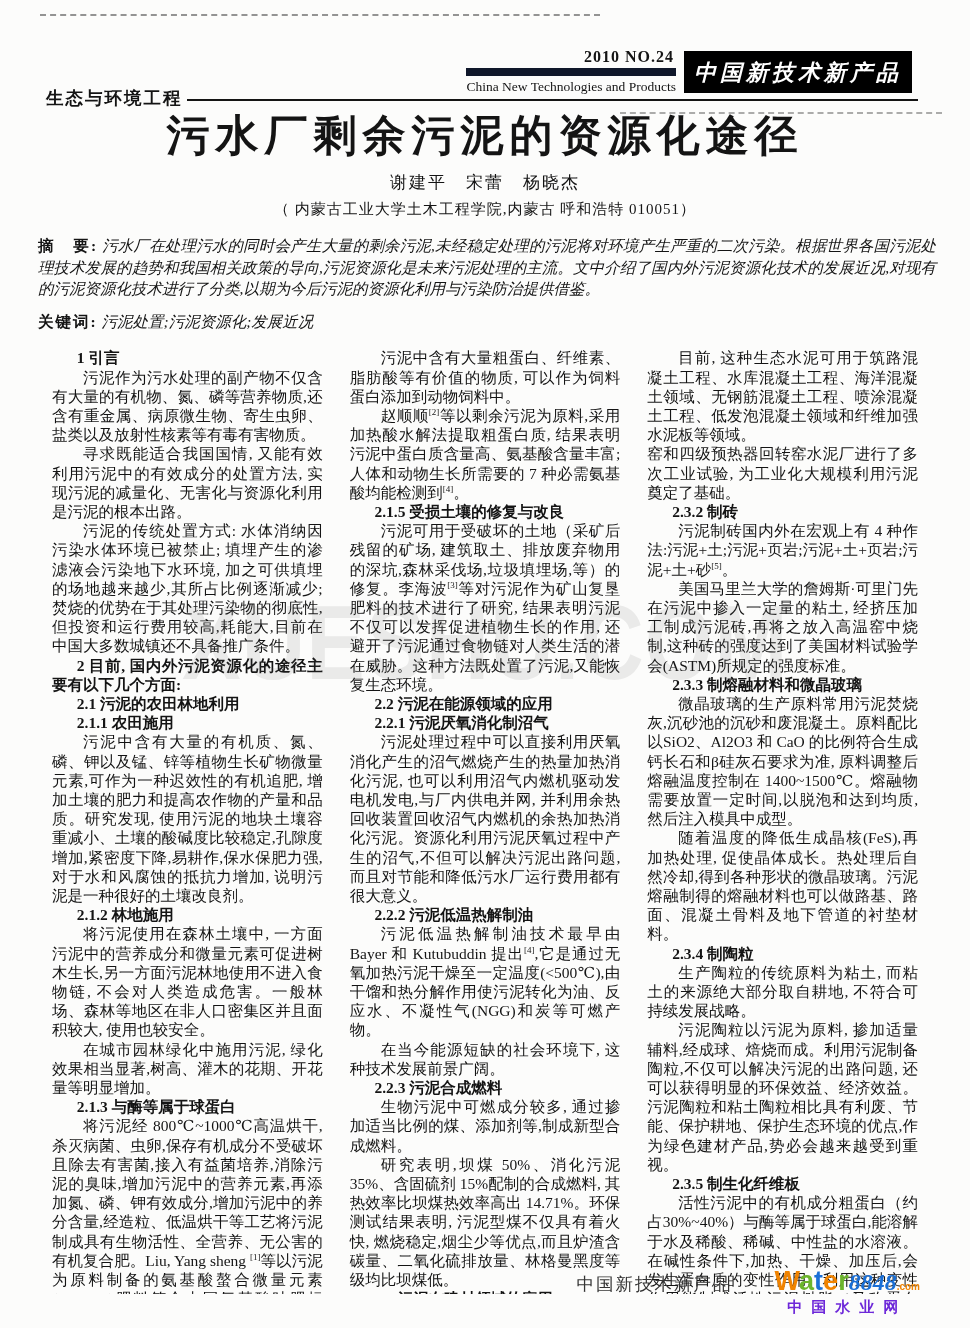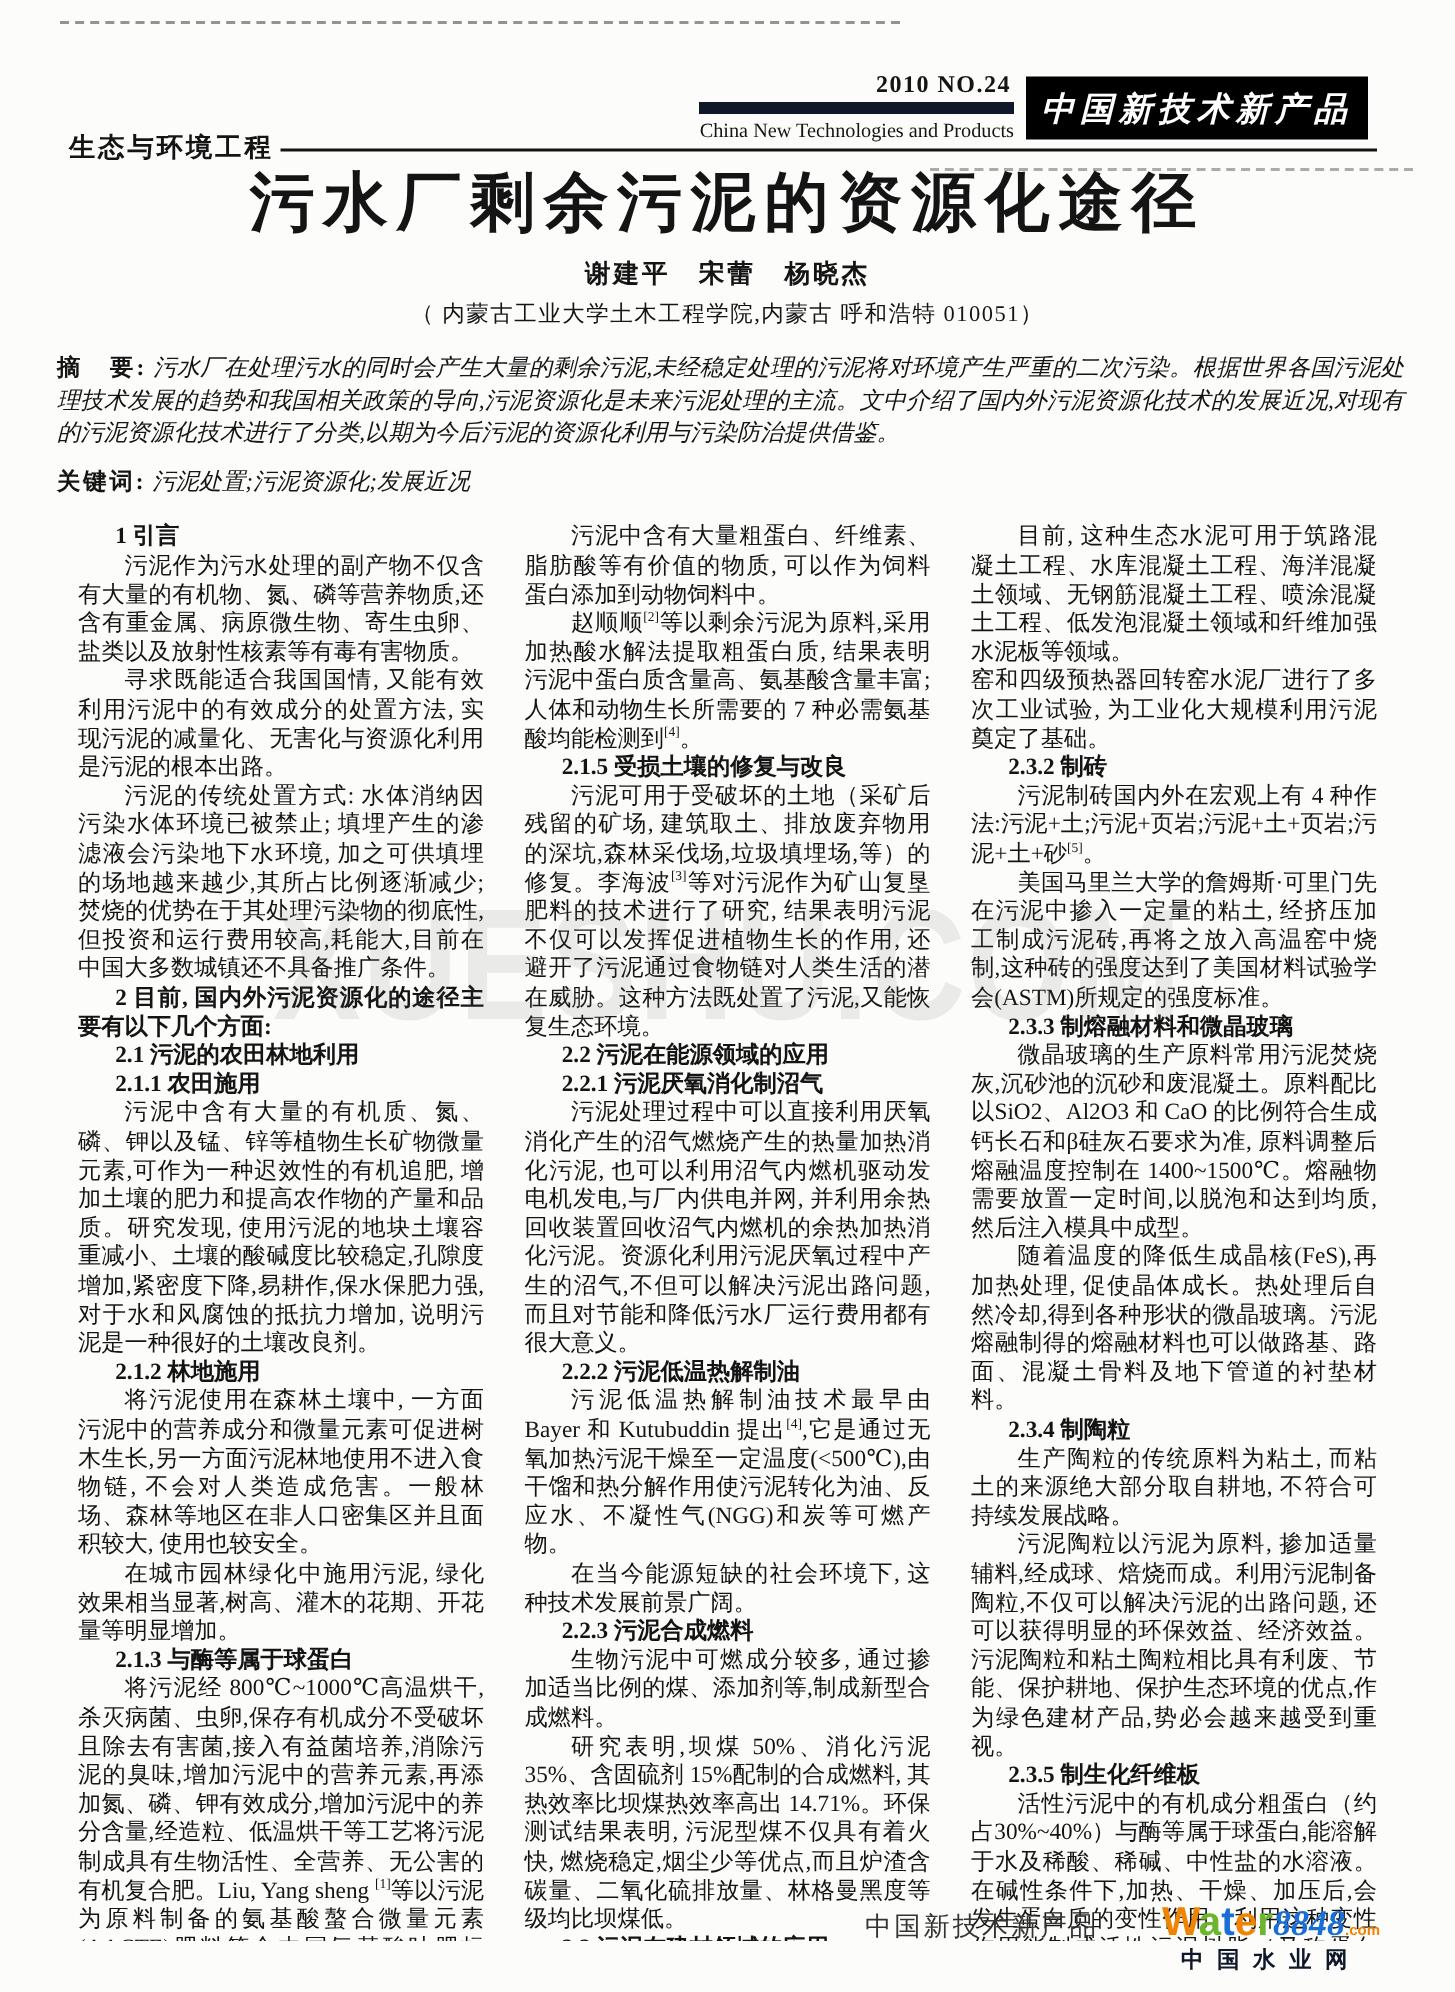--- a/index.html
+++ b/index.html
@@ -20,21 +20,21 @@
     border-bottom:8px solid #0f172a; padding:0 2px 2px 40px; }
   .journal-en { font-size:13.5px; padding-top:3px; white-space:nowrap; }
   .brand-box { background:#000; color:#fff; font-style:italic; font-weight:bold;
     font-size:22px; letter-spacing:4px; padding:7px 10px 5px; align-self:center; white-space:nowrap; }
   .section-row { position:absolute; top:86px; left:46px; right:52px; display:flex; align-items:center; }
   .section-label { font-weight:bold; font-size:17.5px; letter-spacing:2px; white-space:nowrap; padding-right:4px; }
   .section-rule { flex:1; border-top:2px solid #141414; margin-top:3px; }
   
   .title { padding-top:112px; text-align:center; font-size:43px; font-weight:bold;
     letter-spacing:6px; line-height:1.1; }
-  .authors { text-align:center; font-weight:bold; font-size:17px; margin-top:12px; letter-spacing:2px; }
+  .authors { text-align:center; font-weight:normal; font-size:17px; margin-top:12px; letter-spacing:2px; }
   .affiliation { text-align:center; font-size:15px; margin-top:6px; letter-spacing:1px; }
   
   .abstract-block { margin:16px 34px 0 38px; font-size:15.5px; line-height:21.5px; text-align:justify; }
   .abstract-text, .keywords-text { font-style:italic; }
   .ab-label { font-weight:bold; font-style:normal; letter-spacing:2px; }
   .keywords-line { margin-top:11px; }
   
   .cols { display:flex; gap:27px; margin:16px 52px 0 52px; height:946px; overflow:hidden; }
   .col { flex:1; font-size:15.5px; line-height:19.2px; text-align:justify; }
   .col .p { text-indent:2em; }
@@ -51,21 +51,21 @@
     font-size:17.5px; letter-spacing:2px; color:#333; margin-right:42px; margin-bottom:14px; }
   .logo { text-align:center; line-height:1; }
   .logo-top { white-space:nowrap; }
   .logo-word span { font-family:"Liberation Sans","DejaVu Sans",sans-serif;
     font-weight:bold; font-size:27px; }
   .logo-num { font-style:italic; font-weight:bold; font-size:24px; color:#1a6fd6;
     font-family:"Liberation Serif","DejaVu Serif",serif; }
   .logo-dotcom { font-size:10px; color:#f08300; font-weight:bold;
     font-family:"Liberation Sans","DejaVu Sans",sans-serif; }
   .logo-site { margin-top:4px; font-family:"Liberation Sans","DejaVu Sans",sans-serif;
-    font-weight:bold; font-size:15px; letter-spacing:9px; color:#0f172a; white-space:nowrap; }
+    font-weight:bold; font-size:15px; letter-spacing:9px; color:#6d28d9; white-space:nowrap; }
 </style>
 </head>
 <body>
 
 <div class="page">
 
   <div class="scan-dash-top"></div>
   <div class="scan-dash-right"></div>
 
   <div class="header">

